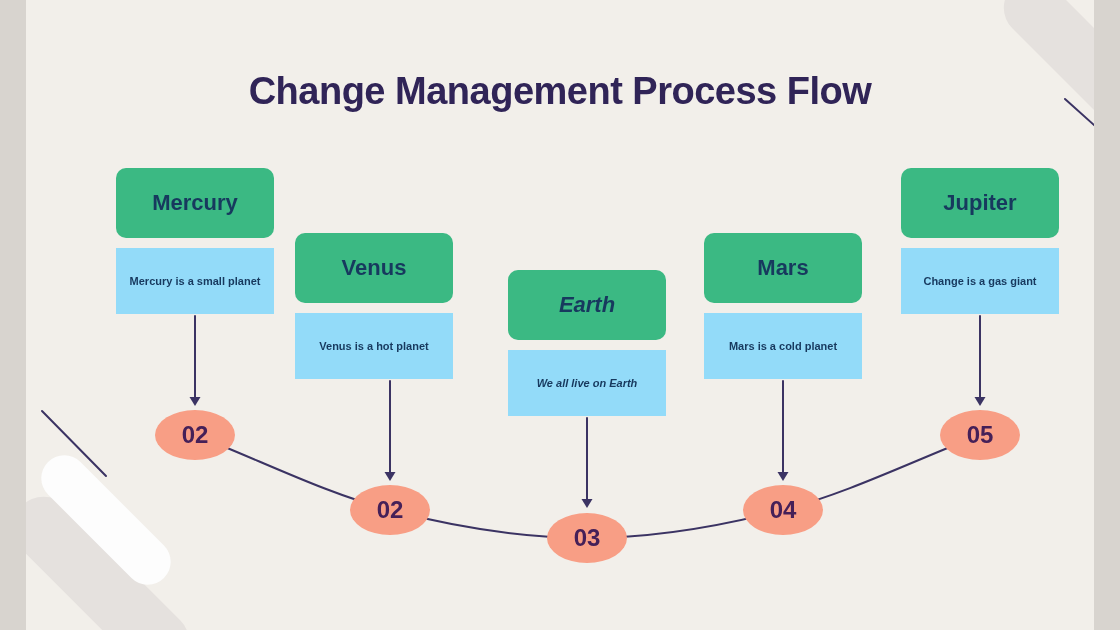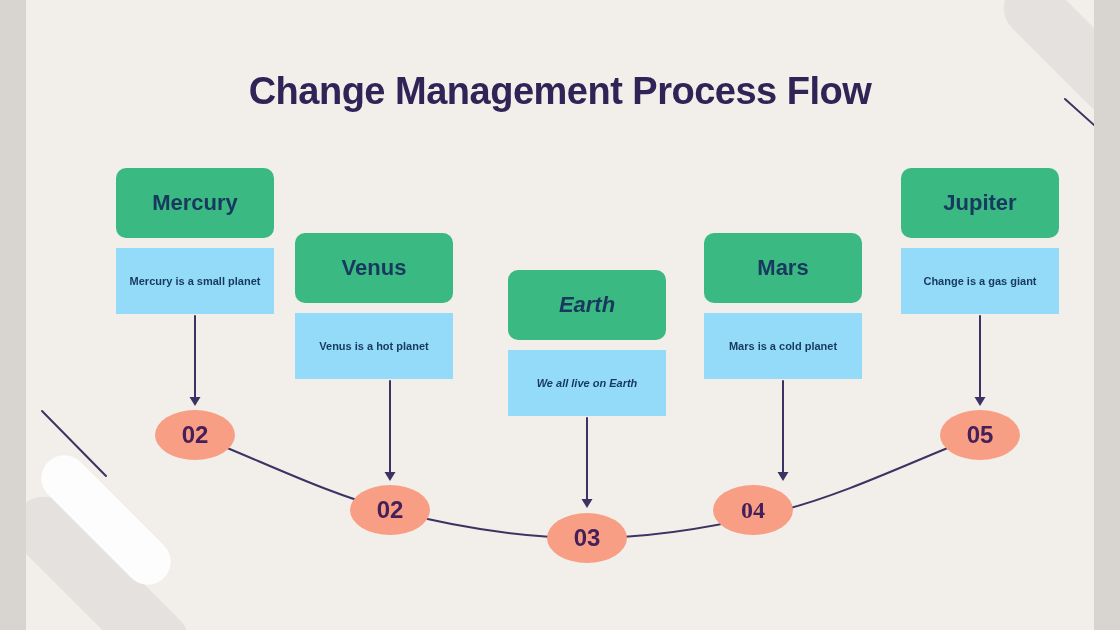--- a/index.html
+++ b/index.html
@@ -106,21 +106,21 @@
     display: flex;
     align-items: center;
     justify-content: center;
     font-size: 24px;
     font-weight: 700;
     color: #452058;
   }
   #ellipse-1 { left: 129px; top: 410px; }
   #ellipse-2 { left: 324px; top: 485px; }
   #ellipse-3 { left: 521px; top: 513px; }
-  #ellipse-4 { left: 687px; top: 485px; font-family: Liberation Serif, serif; }
+  #ellipse-4 { left: 717px; top: 485px; }
   #ellipse-5 { left: 914px; top: 410px; }
 </style>
 </head>
 <body>
 
 <div class="canvas">
 
   <div class="decor-capsule gray" id="decor-top-right"></div>
   <div class="decor-capsule gray" id="decor-bottom-gray"></div>
   <div class="decor-capsule white" id="decor-bottom-white"></div>

